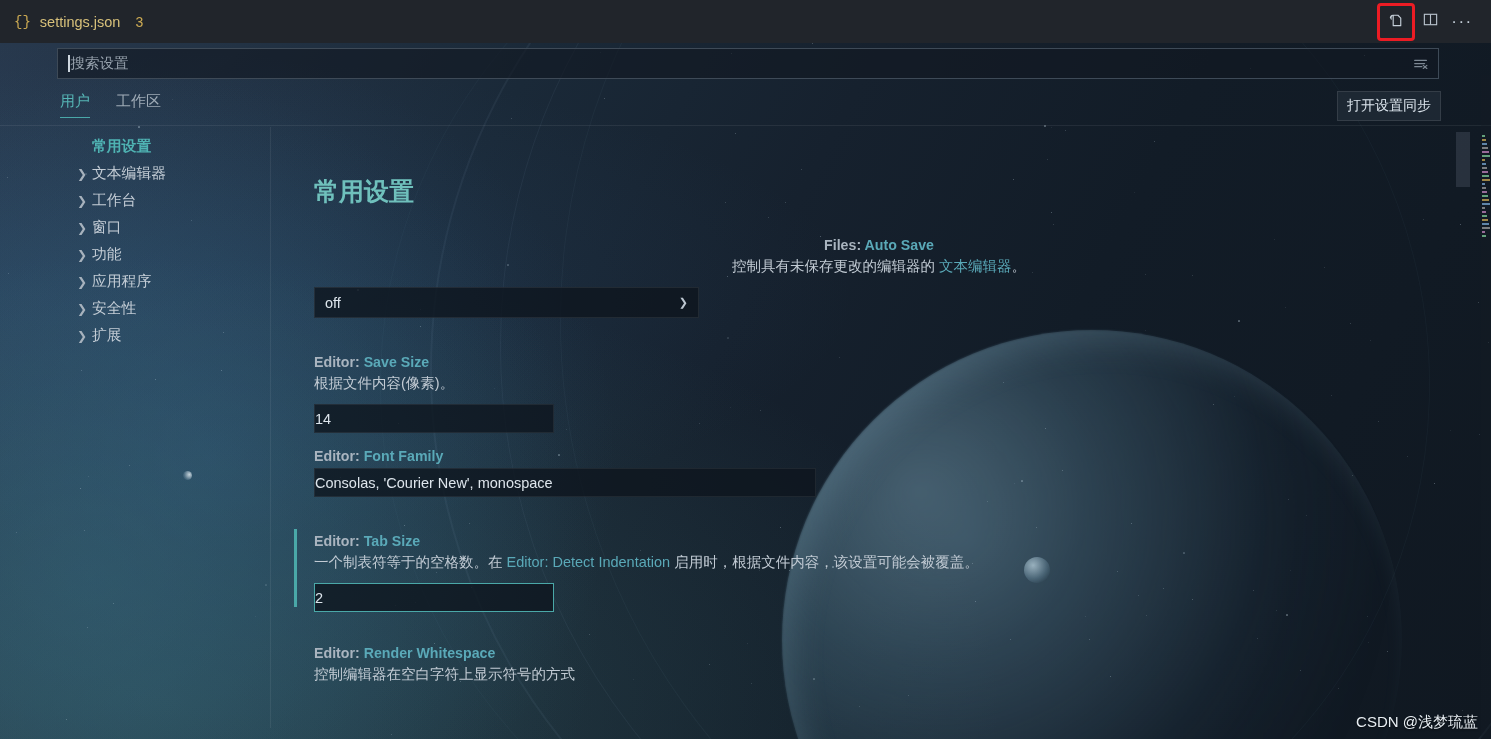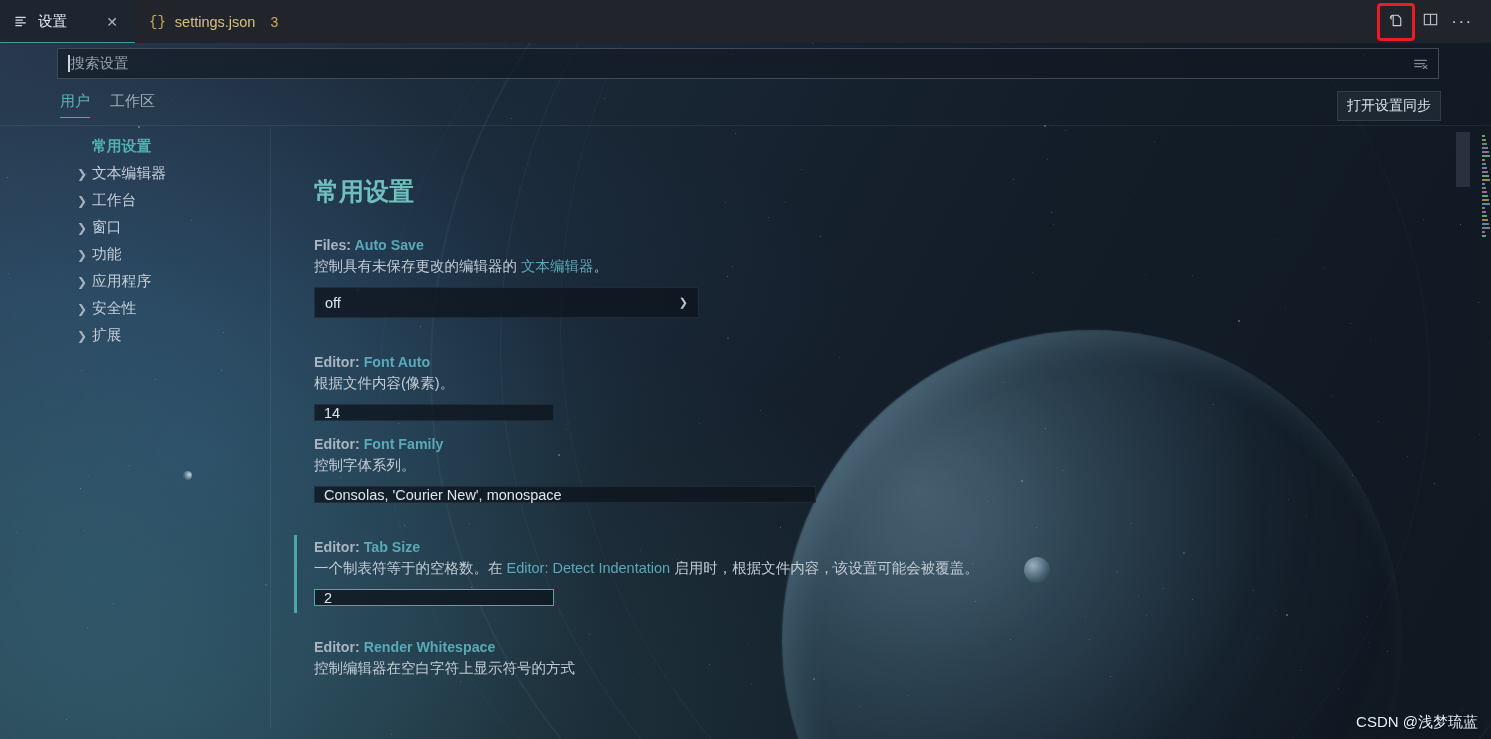--- a/index.html
+++ b/index.html
@@ -115,21 +115,21 @@
     border: 1px solid #3e4a57;
     display: flex; align-items: center;
     padding: 0 8px 0 10px;
   }
   .caret {
     width: 1.5px; height: 17px; background: #cdd6de; margin-right: 1px;
   }
   .search-placeholder { font-size: 14.5px; color: #97a2ad; }
   .filter-icon { margin-left: auto; color: #7d8893; display: flex; }
 
-  .tabs-row { position: absolute; left: 60px; top: 60px; display: flex; gap: 20px; }
+  .tabs-row { position: absolute; left: 60px; top: 60px; display: flex; gap: 26px; }
   .stab {
     font-size: 15px; color: #9fabb6; padding-bottom: 7px; cursor: pointer; position: relative;
   }
   .stab.active { color: #56b6b6; }
   .stab.active::after {
     content: ""; position: absolute; left: 0; right: 0; bottom: 0; height: 1.5px; background: #4aa8a8;
   }
   .tabs-underline {
     position: absolute; left: 0; top: 93px; width: 1491px; height: 1px;
     background: rgba(255,255,255,0.07);
@@ -179,25 +179,25 @@
   .ctl-select {
     width: 385px; height: 31px;
     background: rgba(14,21,30,0.80);
     border: 1px solid rgba(255,255,255,0.08);
     color: #dde5ec; font-size: 14.5px;
     display: flex; align-items: center; padding: 0 10px;
     cursor: pointer;
   }
   .ctl-select .chev-d { margin-left: auto; color: #bcc6d0; font-size: 11px; }
   .ctl-input {
-    height: 17px;
+    height: 29px;
     background: rgba(14,21,30,0.80);
     border: 1px solid rgba(255,255,255,0.07);
     color: #dde5ec; font-size: 14.5px;
-    display: flex; align-items: center; padding: 0 9px;
+    display: flex; align-items: center; padding: 0 0;
   }
   .ctl-input.w240 { width: 240px; }
   .ctl-input.w502 { width: 502px; }
   .ctl-input.focused { border: 1px solid #4aa8a8; }
 
   
   .vscroll {
     position: absolute; right: 21px; top: 100px; width: 14px; height: 55px;
     background: rgba(160,175,190,0.16);
   }
@@ -376,32 +376,20 @@
         <div class="star" style="left: 148px; top: 165px; width: 1px; height: 1px; opacity: 0.19;"></div>
         <div class="star" style="left: 972px; top: 563px; width: 1px; height: 1px; opacity: 0.62;"></div>
         <div class="star" style="left: 731px; top: 53px; width: 1px; height: 1px; opacity: 0.52;"></div>
         <div class="star" style="left: 725px; top: 202px; width: 1px; height: 1px; opacity: 0.45;"></div>
         <div class="star" style="left: 48px; top: 17px; width: 1px; height: 1px; opacity: 0.24;"></div>
       </div>
   </div>
 
   <div class="tabbar">
 
-    <div class="tab active">
-      <span class="tab-ico">
-        <svg width="15" height="15" viewBox="0 0 16 16" fill="none" stroke="#d5dee6" stroke-width="1.3" stroke-linecap="round">
-          <line x1="2" y1="3.5" x2="12" y2="3.5"></line>
-          <line x1="2" y1="6.5" x2="9" y2="6.5"></line>
-          <line x1="2" y1="9.5" x2="12" y2="9.5"></line>
-          <line x1="2" y1="12.5" x2="8" y2="12.5"></line>
-        </svg>
-      </span>
-      <span>设置</span>
-      <span class="tab-close">✕</span>
-    </div>
 
     <div class="tab inactive">
       <span class="tab-ico">
         <span style="color:#cdab53;font-size:14px;font-family:'Liberation Mono',monospace;">{}</span>
       </span>
       <span style="color:#d7c07a;">settings.json</span>
       <span class="json-badge">3</span>
     </div>
 
     <div class="tab-actions">
@@ -489,51 +477,48 @@
       </div>
       <div class="toc-item">
         <span class="chev">❯</span>
         <span>扩展</span>
       </div>
     </div>
 
     <div class="list">
       <div class="page-title">常用设置</div>
 
-      <div class="setting" style="margin-top:29px;">
+      <div class="setting" style="margin-top:29px;text-align:center;">
         <div class="setting-title">
           <span>Files: </span><span class="key">Auto Save</span>
         </div>
         <div class="setting-desc">
           <span>控制具有未保存更改的编辑器的 </span><span class="link">文本编辑器</span><span>。</span>
         </div>
         <div class="ctl-select">
           <span>off</span>
           <span class="chev-d">❯</span>
         </div>
       </div>
 
       <div class="setting" style="margin-top:36px;">
         <div class="setting-title">
-          <span>Editor: </span><span class="key">Font Auto</span>
+          <span>Editor: </span><span class="key">Save Size</span>
         </div>
         <div class="setting-desc">
           <span>根据文件内容(像素)。</span>
         </div>
         <div class="ctl-input w240">
           <span>14</span>
         </div>
       </div>
 
       <div class="setting" style="margin-top:15px;">
         <div class="setting-title">
           <span>Editor: </span><span class="key">Font Family</span>
-        </div>
-        <div class="setting-desc">
-          <span>控制字体系列。</span>
         </div>
         <div class="ctl-input w502">
           <span>Consolas, 'Courier New', monospace</span>
         </div>
       </div>
 
       <div class="setting modified" style="margin-top:36px;">
         <div class="setting-title">
           <span>Editor: </span><span class="key">Tab Size</span>
         </div>

